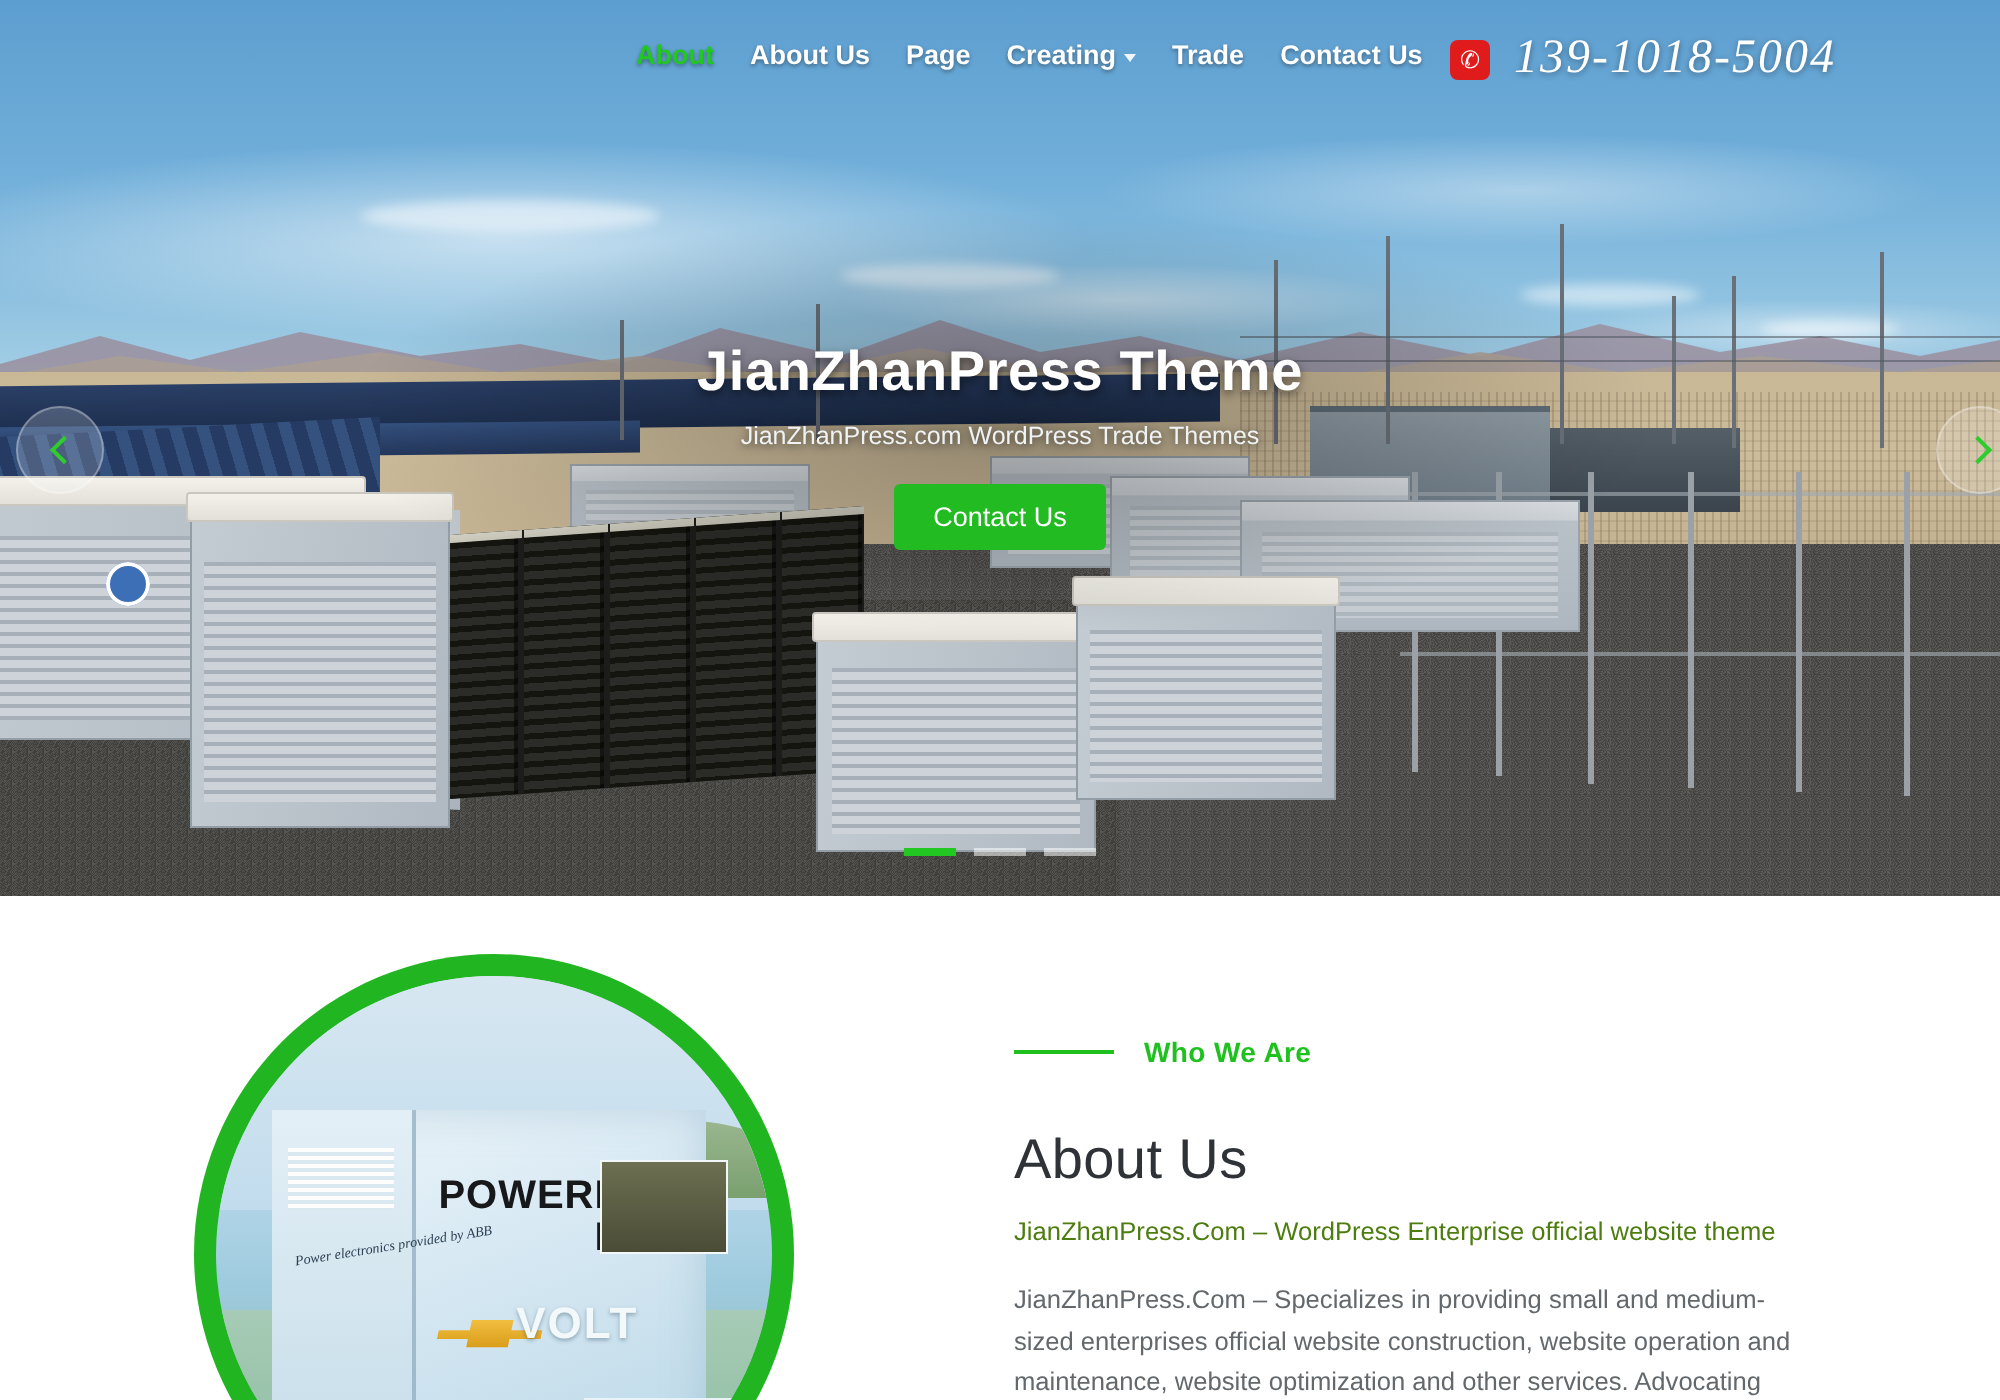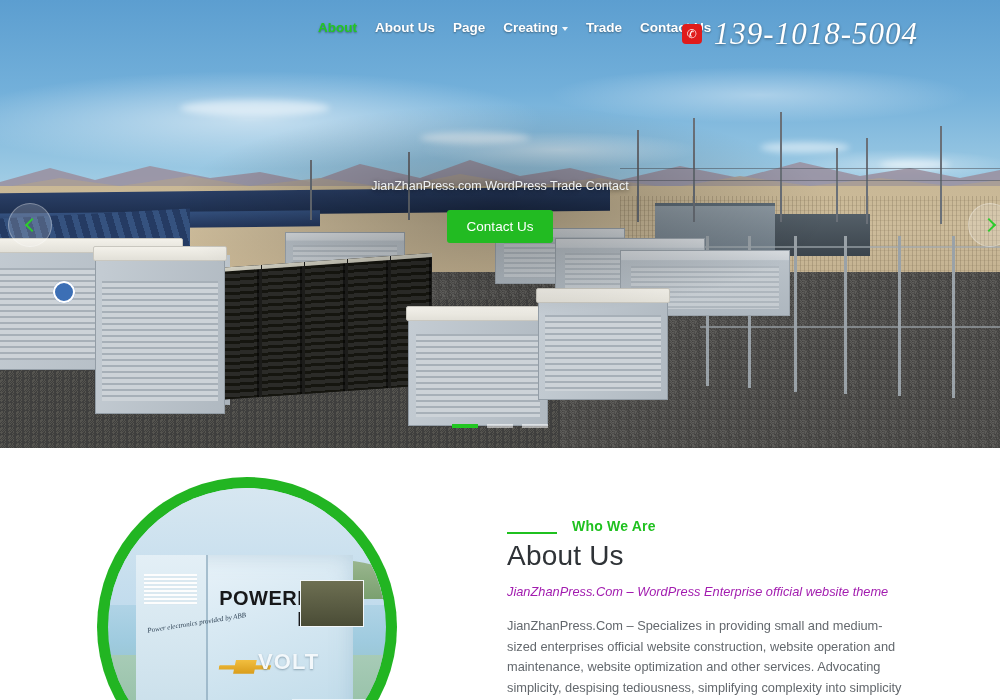--- a/index.html
+++ b/index.html
@@ -229,21 +229,21 @@
     position: absolute; right: 82px; top: 16px;
     display: flex; align-items: center; gap: 12px;
   }
   .phone-ico {
     width: 20px; height: 20px; border-radius: 4px;
     background: #e01b1b;
     display: flex; align-items: center; justify-content: center;
     color: #fff; font-size: 12px;
   }
   .phone-num {
-    color: #fff; font-size: 31px; font-style: italic;
+    color: #fff; font-size: 24px; font-style: italic;
     font-family: "Liberation Serif", serif;
     letter-spacing: 1px;
     text-shadow: 0 1px 3px rgba(0,0,0,.4);
   }
 
   
   .hero-text {
     position: absolute; left: 0; top: 170px; width: 1000px;
     text-align: center; z-index: 20;
   }
@@ -368,34 +368,34 @@
   .ci-chevy {
     position: absolute; left: 40%; top: 61%;
     width: 52px; height: 17px;
     background: linear-gradient(#f5c344, #d79a18);
     clip-path: polygon(0% 42%, 30% 42%, 30% 12%, 70% 12%, 70% 42%, 100% 42%, 100% 68%, 70% 68%, 70% 92%, 30% 92%, 30% 68%, 0% 68%);
     transform: skewX(-12deg);
   }
 
   .about-body { position: absolute; left: 507px; top: 70px; width: 400px; }
   .eyebrow {
-    display: flex; align-items: flex-end; gap: 15px;
-    margin-bottom: 6px;
+    display: flex; align-items: center; gap: 15px;
+    margin-bottom: 30px;
   }
   .eyebrow .line { width: 50px; height: 2px; background: #1fc11f; }
   .eyebrow .txt {
     color: #1fc11f; font-size: 14px; font-weight: bold;
     letter-spacing: .2px;
   }
   .about-h {
     font-size: 28px; color: #2f3337; font-weight: normal;
     letter-spacing: .2px; margin-bottom: 12px;
   }
   .about-lead {
-    font-size: 12.8px; color: #a21caf; margin-bottom: 17px; font-style: italic;
+    font-size: 12.8px; color: #4d7c0f; margin-bottom: 17px;
   }
   .about-p {
     font-size: 12.8px; color: #63686d; line-height: 1.62;
   }
 </style>
 </head>
 <body>
 
 <div class="hero">
 
@@ -489,21 +489,22 @@
     <div class="louvers"></div>
   </div>
   <div class="cont-fg" style="left:538px;top:300px;width:130px;height:100px;">
     <div class="lid"></div>
     <div class="louvers"></div>
   </div>
 
   <div class="hero-shade"></div>
 
   <div class="hero-text">
-    <div class="hero-sub">JianZhanPress.com WordPress Trade Contact</div>
+    <div class="hero-title">JianZhanPress Theme</div>
+    <div class="hero-sub">JianZhanPress.com WordPress Trade Themes</div>
     <button class="hero-btn">Contact Us</button>
   </div>
 
   <div class="arrow left">
     <span class="chev l"></span>
   </div>
   <div class="arrow right">
     <span class="chev r"></span>
   </div>
 

